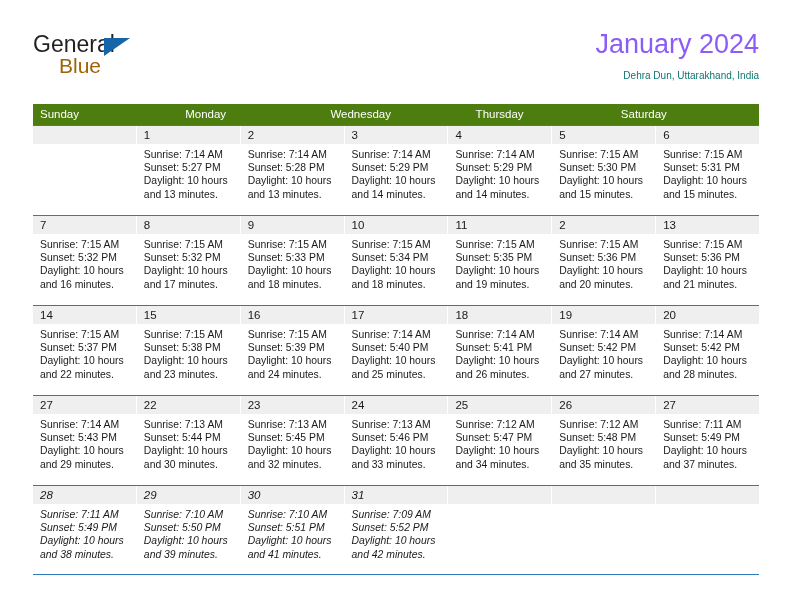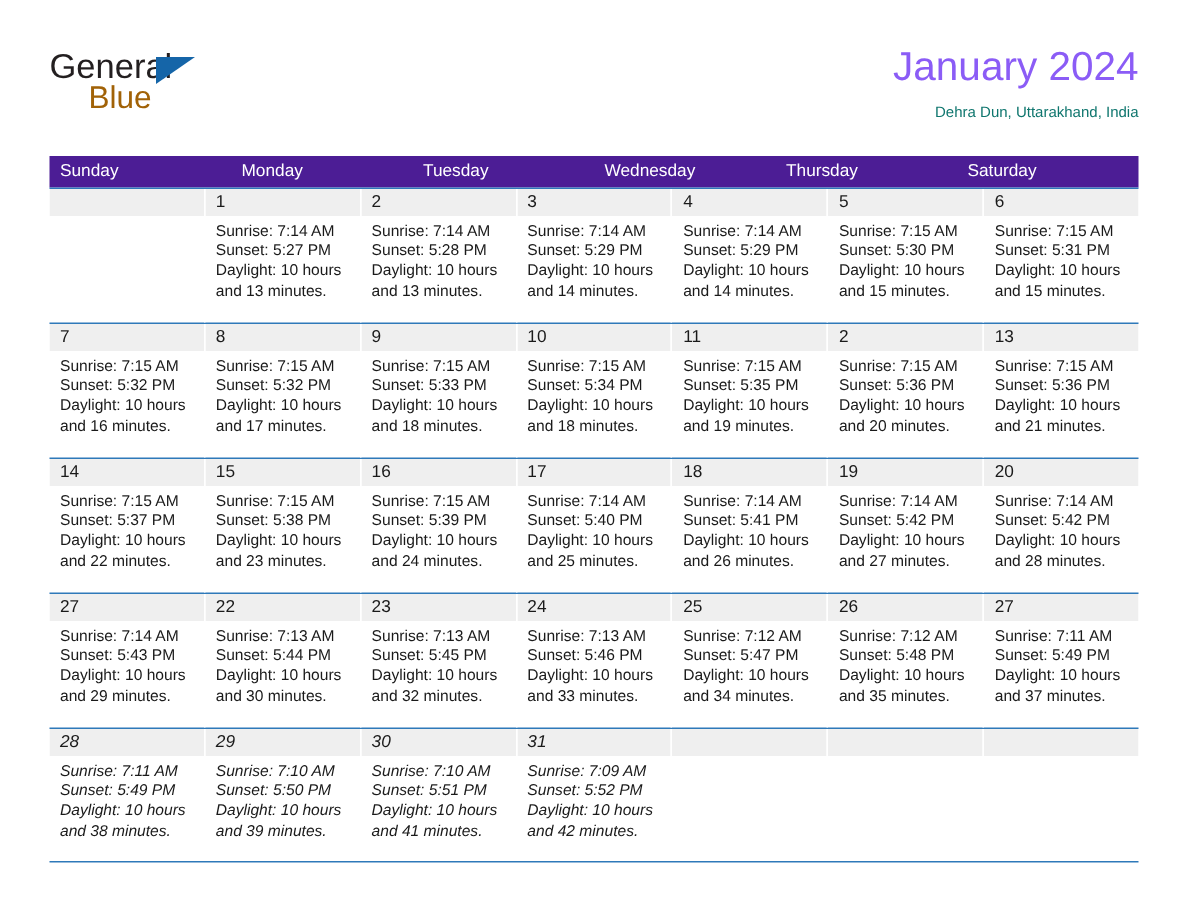--- a/index.html
+++ b/index.html
@@ -88,21 +88,21 @@
 
   
   .calendar {
     position: absolute;
     left: 33px;
     top: 104px;
     width: 726px;
   }
   .weekdays {
     display: flex;
-    background: #4c1d95;
+    background: #4d7c0f;
     height: 21px;
   }
   .weekday {
     flex: 1 1 0;
     color: #ffffff;
     font-size: 11.5px;
     line-height: 21px;
     padding-left: 7px;
     box-sizing: border-box;
     white-space: nowrap;
@@ -167,21 +167,20 @@
       <div class="cal-subtitle">Dehra Dun, Uttarakhand, India</div>
     </div>
 
   </div>
 
   <div class="calendar">
 
     <div class="weekdays">
       <div class="weekday">Sunday</div>
       <div class="weekday">Monday</div>
-      <div class="weekday">Tuesday</div>
       <div class="weekday">Wednesday</div>
       <div class="weekday">Thursday</div>
       <div class="weekday">Saturday</div>
     </div>
 
     <div class="week">
       <div class="day empty">
           <div class="day-num"></div>
           <div class="day-body">
             <div></div>

